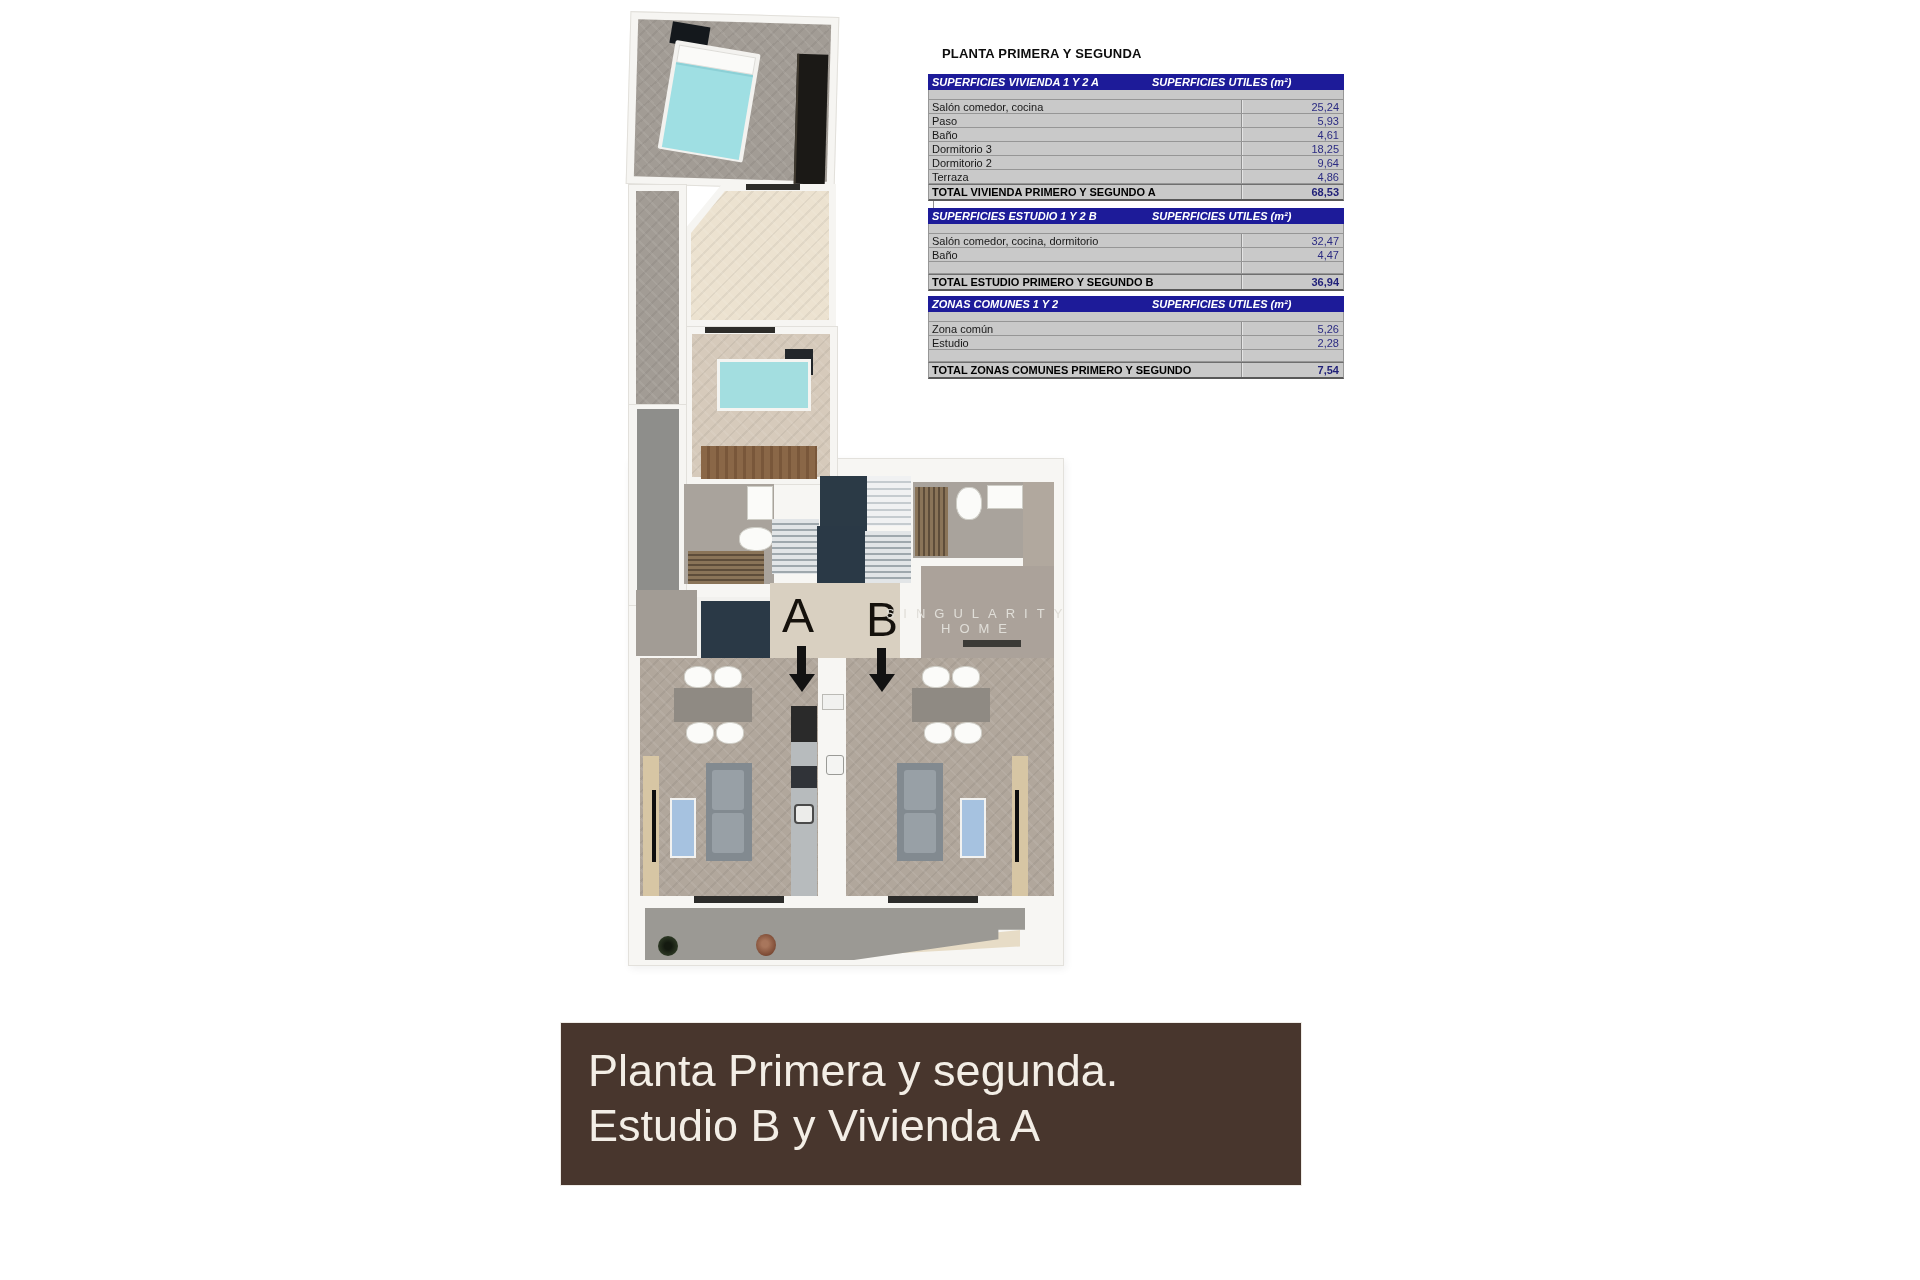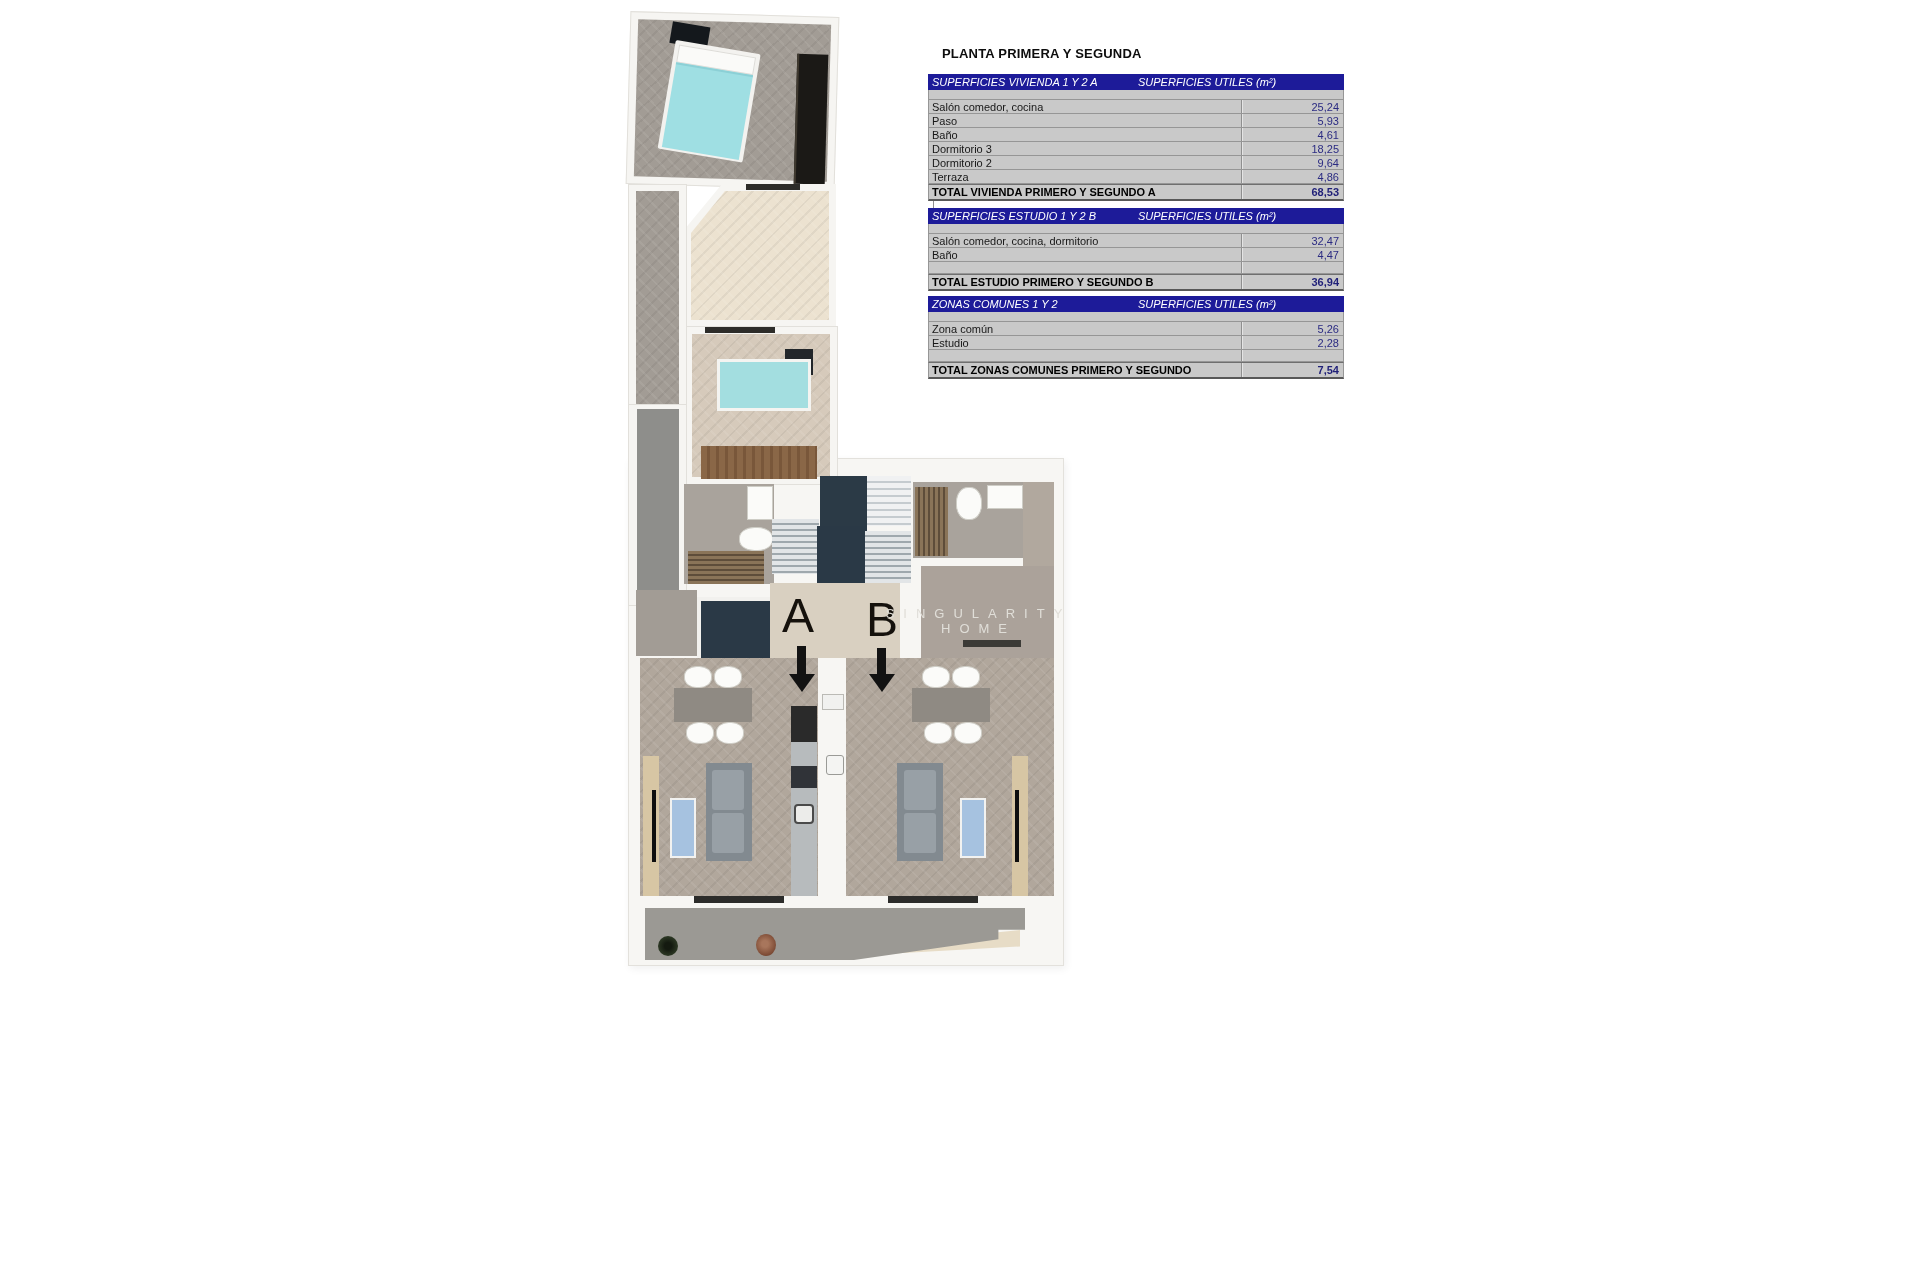--- a/index.html
+++ b/index.html
@@ -29,22 +29,22 @@
   .wm-logo{font-family:"Liberation Serif",serif;font-size:74px;line-height:66px;
     color:#efeeea;letter-spacing:1px;text-shadow:0 0 1px rgba(120,120,120,0.15);}
   .wm-name{margin-top:20px;font-size:13px;letter-spacing:9px;color:#e0ded8;}
 
   
   .panel{position:absolute;left:928px;top:46px;width:416px;}
   .panel-title{position:absolute;left:14px;top:0;font-size:13px;font-weight:bold;color:#0d0d0d;
     letter-spacing:0.2px;}
   .sect{position:absolute;left:0;width:416px;}
   .xhdr{position:relative;height:16px;background:#1d1b99;color:#ffffff;
-    font-size:11px;font-weight:normal;font-style:italic;box-sizing:border-box;padding:2px 5px 0 4px;}
-  .xhdr .units{position:absolute;left:210px;top:2px;}
+    font-size:11px;font-weight:bold;font-style:italic;box-sizing:border-box;padding:2px 5px 0 4px;}
+  .xhdr .units{position:absolute;left:224px;top:2px;}
   .xspacer{height:10px;background:#c9c9c9;border-left:1px solid #969696;
     border-right:1px solid #969696;border-bottom:1px solid #969696;box-sizing:border-box;}
   .xrow{display:flex;align-items:center;height:14px;background:#c9c9c9;box-sizing:border-box;
     border-left:1px solid #969696;border-right:1px solid #969696;border-bottom:1px solid #969696;
     font-size:11px;}
   .xrow .xlabel{width:313px;padding-left:3px;color:#171717;border-right:1px solid #8f8f8f;
     height:100%;display:flex;align-items:center;box-sizing:border-box;}
   .xrow .xvalue{flex:1;text-align:right;padding-right:4px;color:#2b2b82;
     border-left:1px solid #e4e4e4;height:100%;display:flex;align-items:center;justify-content:flex-end;box-sizing:border-box;}
   .xempty{height:12px;}
@@ -262,14 +262,18 @@
         <span class="xlabel"></span>
         <span class="xvalue"></span>
       </div>
       <div class="xrow xtotal">
         <span class="xlabel">TOTAL ZONAS COMUNES PRIMERO Y SEGUNDO</span>
         <span class="xvalue">7,54</span>
       </div>
     </div>
   </div>
 
+  <div class="banner">
+    <div class="banner-line">Planta Primera y segunda.</div>
+    <div class="banner-line">Estudio B y Vivienda A</div>
+  </div>
 
 </div>
 
 </body></html>

